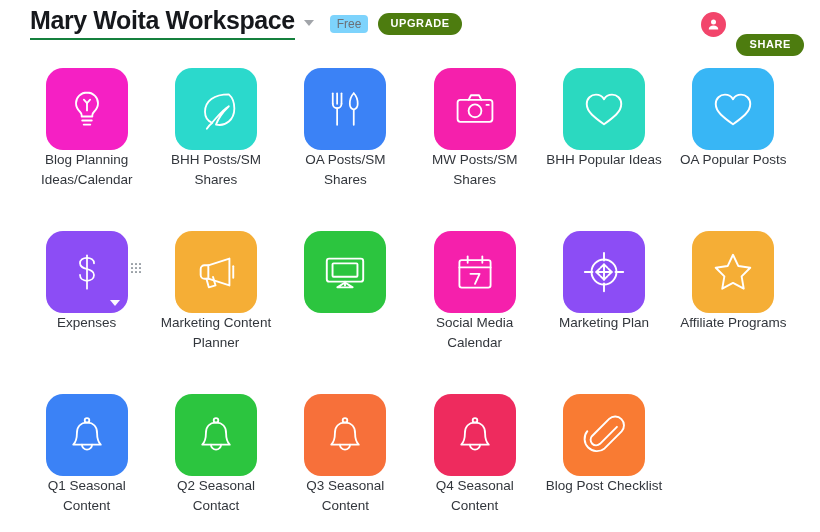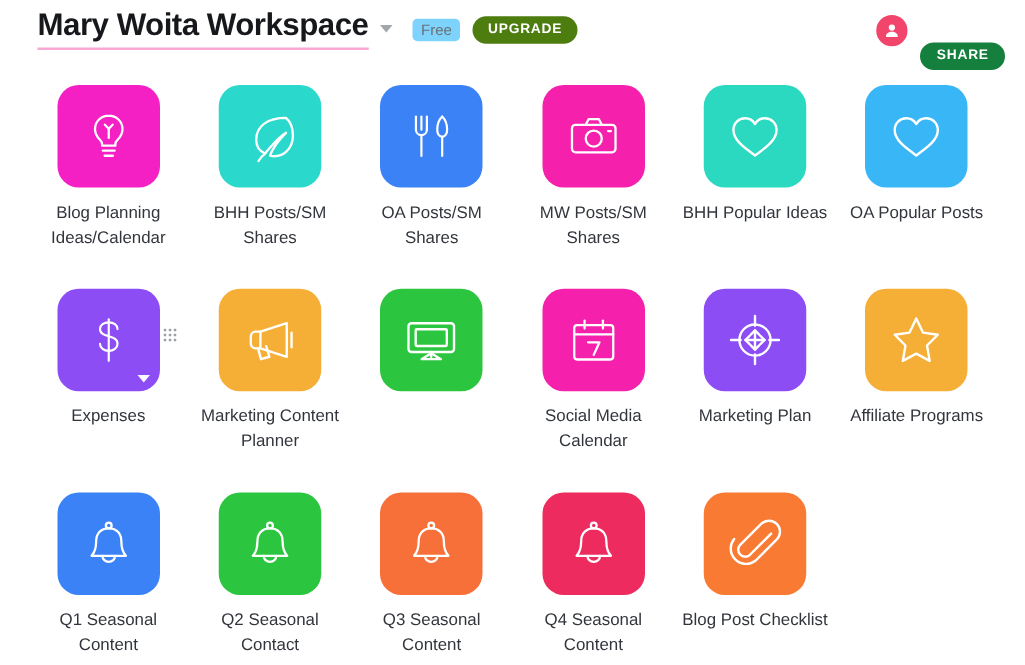--- a/index.html
+++ b/index.html
@@ -29,21 +29,21 @@
     align-items: center;
     position: relative;
   }
   .ws-title {
     font-size: 25px;
     font-weight: 700;
     color: #16181c;
     letter-spacing: -0.4px;
     line-height: 1;
     padding-bottom: 5px;
-    border-bottom: 2px solid #f9a8d4;
+    border-bottom: 2px solid #15803d;
     white-space: nowrap;
   }
   .ws-caret {
     margin-left: 9px;
     margin-bottom: 2px;
     width: 0;
     height: 0;
     border-left: 5px solid transparent;
     border-right: 5px solid transparent;
     border-top: 6px solid #a2a5aa;
@@ -80,21 +80,21 @@
     width: 25px;
     height: 25px;
     border-radius: 50%;
     background: #f2456b;
     display: flex;
     align-items: center;
     justify-content: center;
     cursor: pointer;
   }
   .share-btn {
-    background: #15803d;
+    background: #4d7c0f;
     color: #ffffff;
     font-size: 11px;
     font-weight: 700;
     letter-spacing: 0.6px;
     border: none;
     border-radius: 999px;
     padding: 5px 13px 6px;
     cursor: pointer;
     line-height: 1;
     margin-top: 41px;
@@ -125,21 +125,21 @@
     border-radius: 17px;
     display: flex;
     align-items: center;
     justify-content: center;
     position: relative;
   }
   .tile-icon svg {
     display: block;
   }
   .tile-label {
-    margin-top: 10px;
+    margin-top: 0;
     font-size: 13.5px;
     color: #32363c;
     text-align: center;
     line-height: 20px;
     max-width: 118px;
   }
   
   .tile-caret {
     position: absolute;
     right: 8px;

